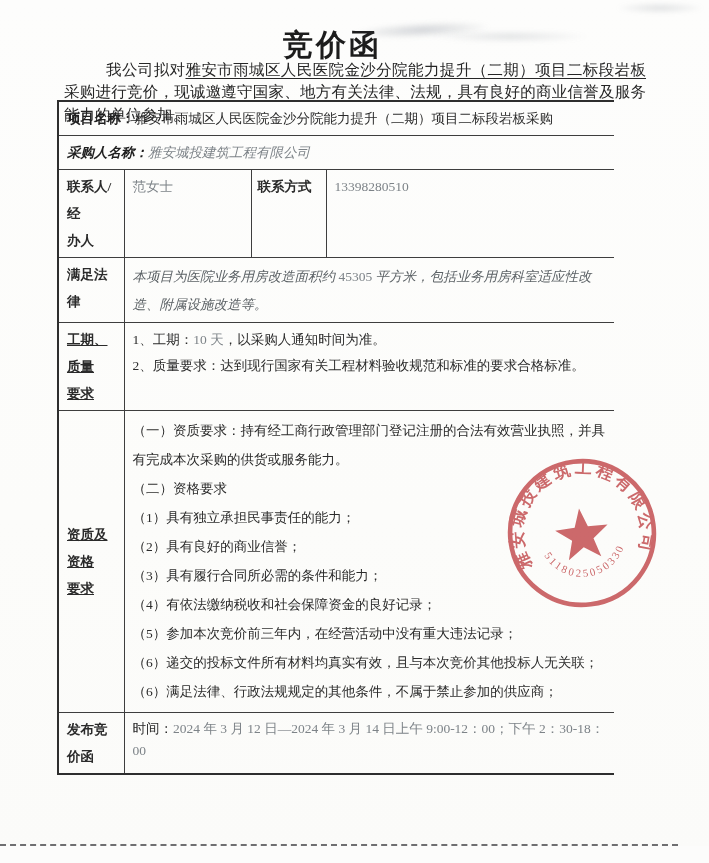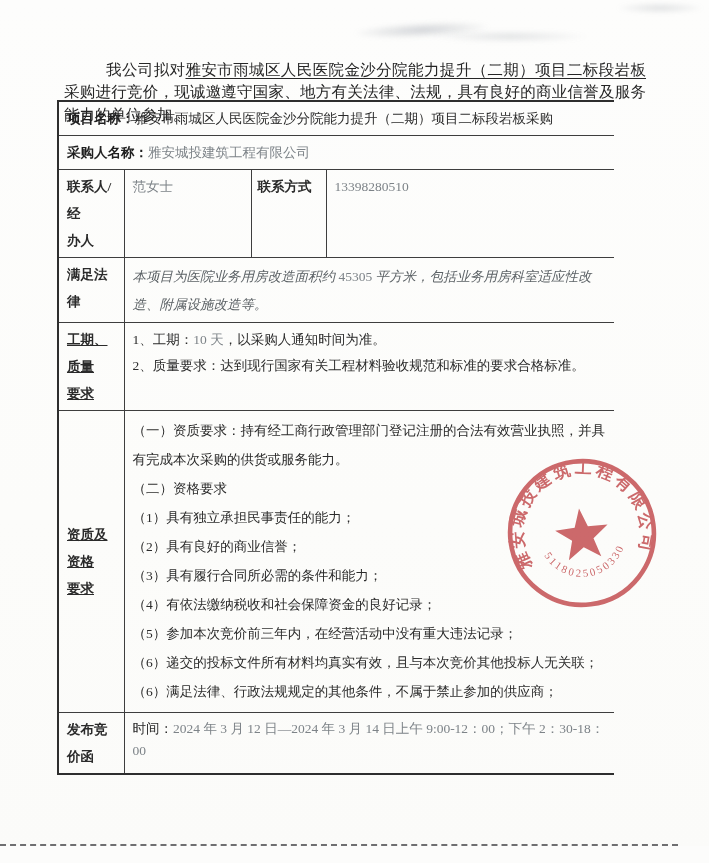--- a/index.html
+++ b/index.html
@@ -34,21 +34,21 @@
     font-size:13.5px;color:#2b2b2b;padding:3px 8px;line-height:27px;
     overflow:hidden;
   }
   td.lab{font-weight:bold;font-size:13px;padding:4px 3px 4px 6px;line-height:26px;color:#1f1f1f;}
   td.lab .lab-line{display:block;}
   td.lab.center{text-align:left;text-decoration:underline;}
   td.lab.vmid{vertical-align:middle;}
   .bold{font-weight:bold;color:#1f1f1f;}
   .lt{color:#7d8388;}
   .md{color:#5c6266;font-style:italic;}
-  tr.r1{height:33px;} tr.r2{height:33px;} tr.r3{height:56px;}
+  tr.r1{height:33px;} tr.r2{height:33px;font-style:italic;} tr.r3{height:56px;}
   tr.r4{height:61px;} tr.r5{height:61px;} tr.r6{height:56px;}
   tr.r7{height:302px;} tr.r8{height:56px;}
   tr.r4 td.ct,tr.r5 td.ct{line-height:28px;padding-top:5px;}
   tr.r6 td.ct{line-height:26px;padding-top:4px;}
   tr.r7 td.ct{line-height:29px;padding-top:5px;}
   .q-item{line-height:29px;}
   tr.r8 td.ct{line-height:22px;padding-top:5px;}
   .seal{
     position:absolute;left:505px;top:456px;width:154px;height:154px;
     mix-blend-mode:multiply;opacity:.82;transform:rotate(-7deg);
@@ -58,20 +58,21 @@
     position:absolute;left:0;top:844px;width:678px;height:0;
     border-top:2px dashed #57575a;opacity:.85;
   }
   .below-tear{position:absolute;left:0;top:846px;width:709px;height:17px;background:#fcfcfb;}
 </style>
 </head>
 <body>
 
 <div class="page">
 
+  <h1 class="doc-title">竞价函</h1>
 
   <div class="smudge s1"></div>
   <div class="smudge s2"></div>
   <div class="smudge s3"></div>
 
   <p class="intro"><span>我公司拟对</span><span class="u-line">雅安市雨城区人民医院金沙分院能力提升（二期）项目二标段岩板采购</span><span>进行竞价，现诚邀遵守国家、地方有关法律、法规，具有良好的商业信誉及服务能力的单位参加。</span></p>
 
   <div class="table-clip">
   <table class="bid">
     <colgroup>

